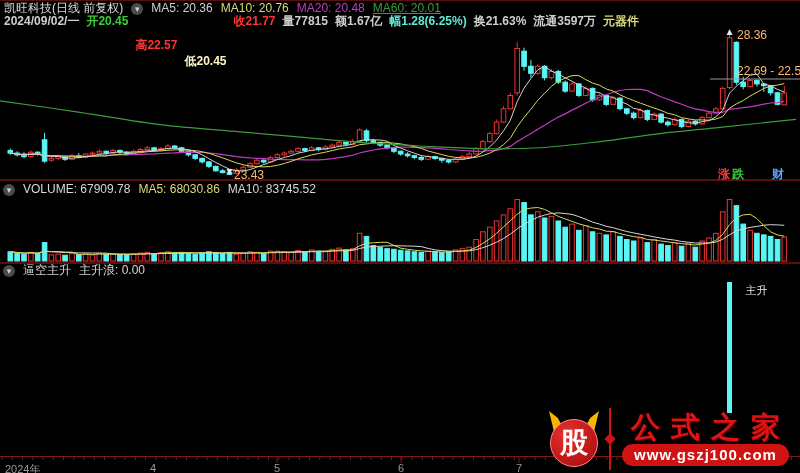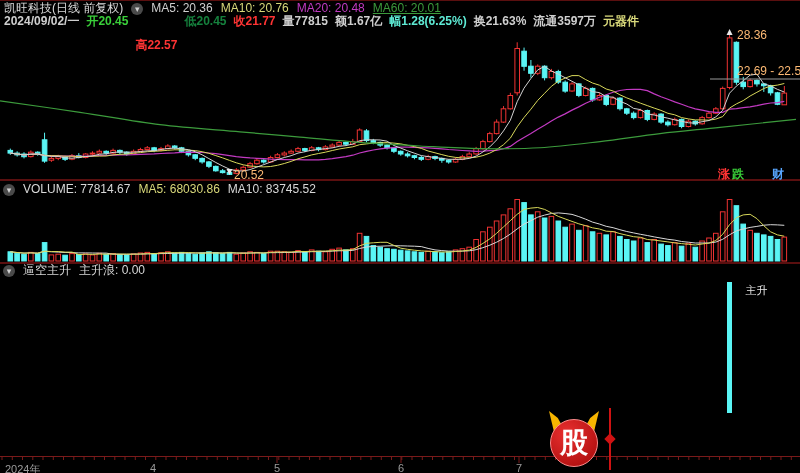--- a/index.html
+++ b/index.html
@@ -495,55 +495,55 @@
         <span style="color: rgb(194, 58, 194);">MA20: 20.48</span>
         <span style="color: rgb(60, 155, 60); text-decoration: underline;">MA60: 20.01</span>
       </span>
   </div>
 
   <div class="hline" style="top:14px;left:4px;z-index:3;font-weight:bold;">
     <span class="tokens" style="gap:7px;">
         <span style="color: rgb(207, 207, 207);">2024/09/02/一</span>
         <span style="color: rgb(58, 208, 58);">开20.45</span>
         <span style="color: rgb(255, 52, 52); margin-top: 24px;">高22.57</span>
-        <span style="color: #15803d;">低20.45</span>
+        <span style="color: #fef9c3; margin-top: 40px;">低20.45</span>
         <span style="color: rgb(255, 52, 52);">收21.77</span>
         <span style="color: rgb(207, 207, 207);">量77815</span>
         <span style="color: rgb(207, 207, 207);">额1.67亿</span>
         <span style="color: #5eead4;">幅1.28(6.25%)</span>
         <span style="color: rgb(207, 207, 207);">换21.63%</span>
         <span style="color: rgb(207, 207, 207);">流通3597万</span>
         <span style="color: rgb(216, 216, 122);">元器件</span>
       </span>
   </div>
 
   <div class="divider" style="top:178px;"></div>
   <div class="divider" style="top:261px;"></div>
   <div class="divider" style="top:455px;height:1px;background:#7a1a1a;"></div>
 
   <div class="hline" style="top:182px;left:3px;z-index:3;">
     <span class="collapse">▾</span>
     <span class="tokens">
-        <span style="color: rgb(216, 216, 216);">VOLUME: 77814.67</span>
+        <span style="color: rgb(216, 216, 216);">VOLUME: 67909.78</span>
         <span style="color: rgb(216, 216, 122);">MA5: 68030.86</span>
         <span style="color: rgb(216, 216, 216);">MA10: 83745.52</span>
       </span>
   </div>
 
   <div class="hline" style="top:263px;left:3px;z-index:3;">
     <span class="collapse">▾</span>
     <span class="tokens">
         <span style="color: rgb(216, 216, 216);">逼空主升</span>
         <span style="color: rgb(216, 216, 216);">主升浪: 0.00</span>
       </span>
   </div>
 
   <div class="pricelabel" style="left:737px;top:27px;">28.36</div>
   <div class="pricelabel" style="left:737px;top:63px;">22.69 - 22.57</div>
-  <div class="pricelabel" style="left:234px;top:167px;">20.52</div>
+  <div class="pricelabel" style="left:234px;top:167px;">23.43</div>
 
   <div class="cornerbtns" style="left:717px;top:165px;">
       <span style="color: rgb(255, 52, 52);">涨</span>
       <span style="color: rgb(57, 208, 57);">跌</span>
     </div>
   <div class="cornerbtns" style="left:771px;top:165px;">
       <span style="color: rgb(88, 166, 255);">财</span>
     </div>
 
   <div class="spikelabel" id="spike-label" style="left: 734.55px; top: 282px;">主升</div>
@@ -560,15 +560,19 @@
     <div id="wm-logo">
       <div class="horn left"></div>
       <div class="horn right"></div>
       <div id="wm-circle">
         <span class="glyph">股</span>
       </div>
     </div>
     <div id="wm-sep">
       <div id="wm-diamond"></div>
     </div>
+    <div id="wm-text">
+      <div id="wm-brand">公式之家</div>
+      <div id="wm-url">www.gszj100.com</div>
+    </div>
   </div>
 
 </div>
 
 </body></html>

